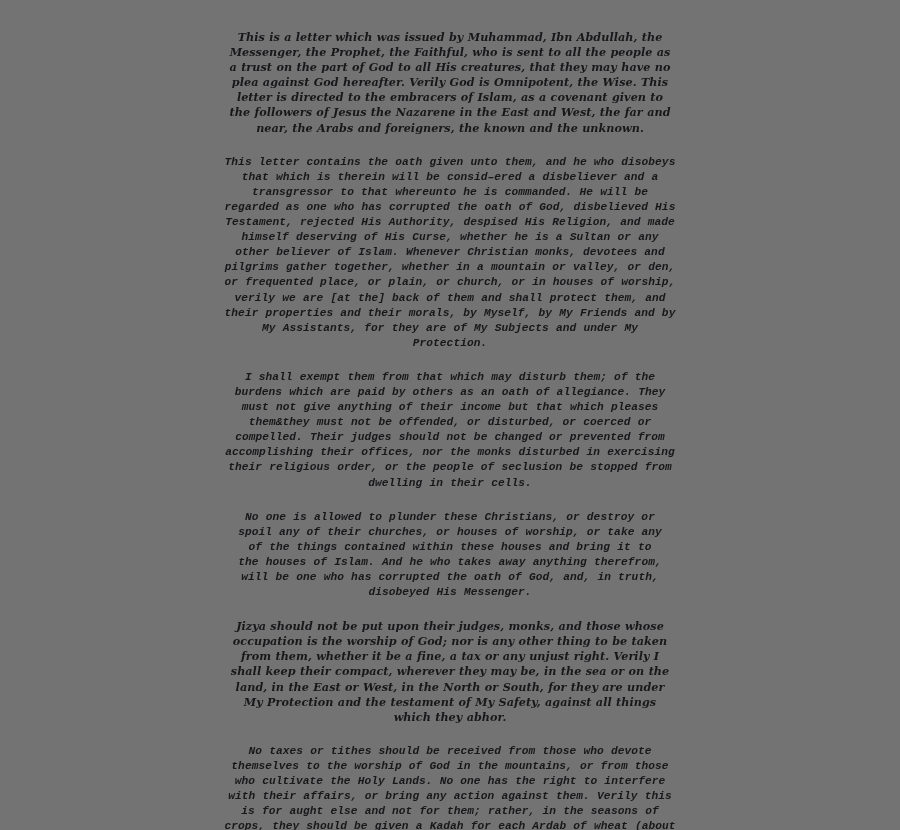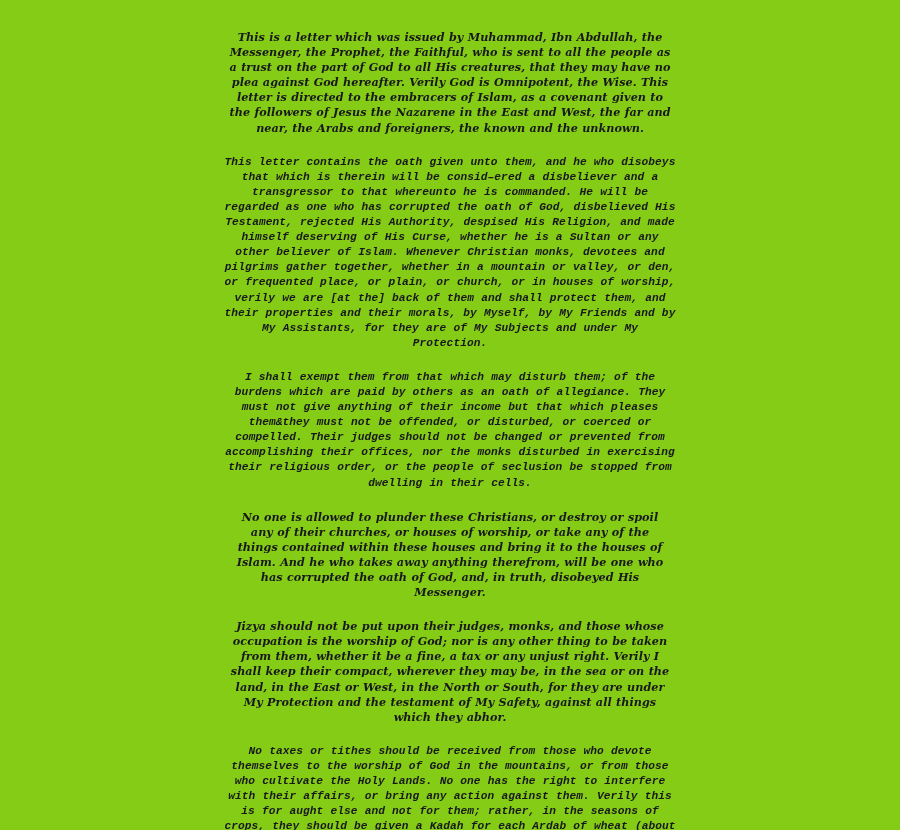--- a/index.html
+++ b/index.html
@@ -10,21 +10,21 @@
   body {
     width: 900px;
     height: 830px;
     background: #f7f7f6;
     font-family: "DejaVu Serif", "Liberation Serif", serif;
     overflow: hidden;
   }
   .page {
     width: 900px;
     height: 830px;
-    background: #84cc16;
+    background: #737373;
     box-sizing: border-box;
     padding: 30px 0 0 0;
     position: relative;
   }
   .doc-body {
     width: 452px;
     margin: 0 auto;
   }
   .para {
     font-family: "DejaVu Serif", "Liberation Serif", serif;
@@ -36,21 +36,21 @@
     text-align: center;
     margin: 0 0 15px 0;
     letter-spacing: 0.05px;
     word-spacing: 0.4px;
     -webkit-font-smoothing: antialiased;
   }
   .para:last-child {
     margin-bottom: 0;
   }
   
-  .p-w-narrow { width: 430px; margin-left: auto; margin-right: auto; }
+  .p-w-narrow { width: 430px; margin-left: auto; margin-right: auto; font-family: Liberation Mono, monospace; }
   .p-w-mid    { width: 444px; margin-left: auto; margin-right: auto; }
   .p-w-wide   { width: 452px; margin-left: auto; margin-right: auto; font-family: Liberation Mono, monospace; }
   .gap-lg { margin-bottom: 19px; }
 </style>
 </head>
 <body>
 
 <div class="page">
   <div class="doc-body">
 

